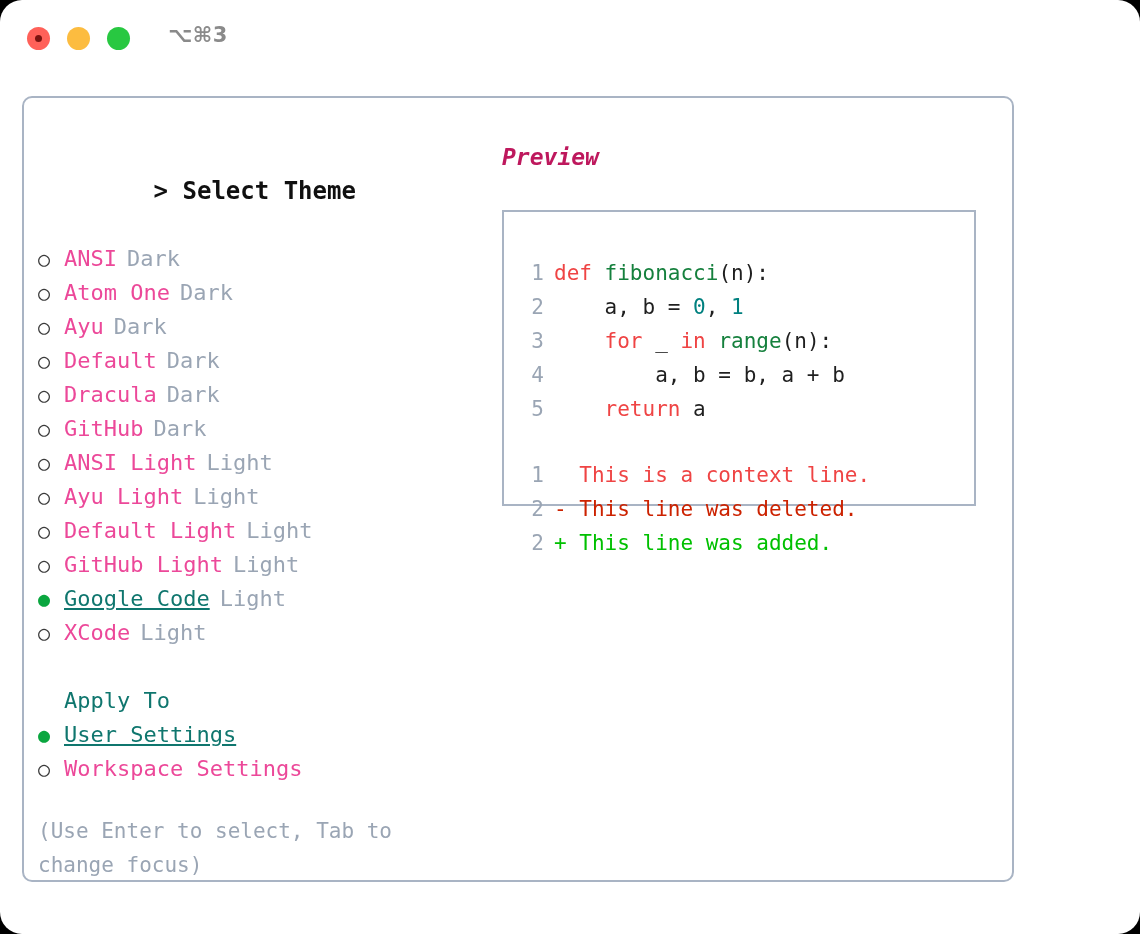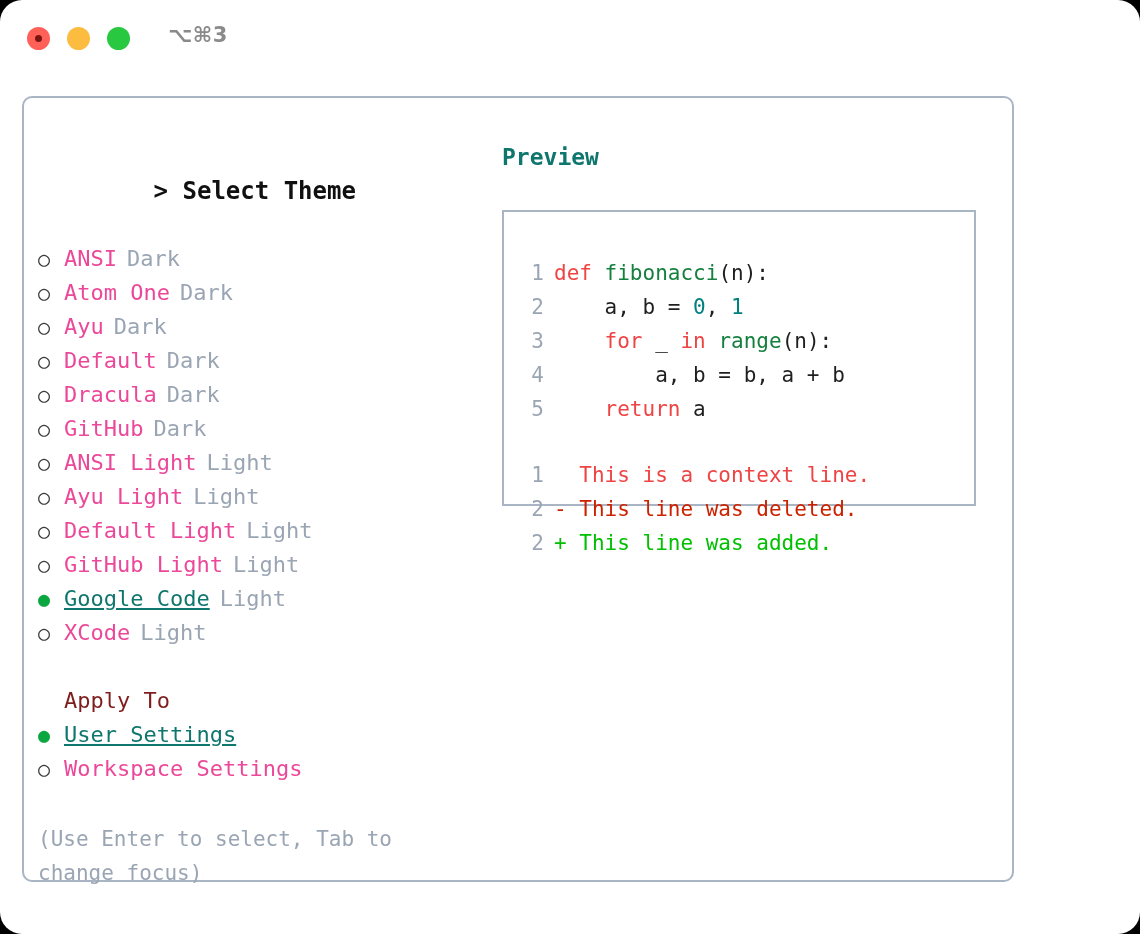--- a/index.html
+++ b/index.html
@@ -115,42 +115,43 @@
   .opt-row.selected .opt-bullet { color: #0aa63f; }
   .opt-label { color: #ec4899; }
   .opt-row.selected .opt-label { color: #0f766e; text-decoration: underline; }
   .opt-variant {
     color: #9aa5b4;
     margin-left: 10px;
   }
 
   .sub-head {
     font-size: 22px;
-    color: #7f1d1d;
+    color: #0f766e;
     line-height: 34px;
     padding-left: 26px;
     white-space: pre;
   }
 
   .spacer-row { height: 34px; }
 
   .hint {
-    margin-top: 36px;
+    margin-top: 28px;
     font-size: 21px;
     line-height: 34px;
     color: #9aa5b4;
     width: 410px;
   }
 
   
   .preview-title {
     font-size: 23px;
     font-weight: bold;
-    color: #0f766e;
-    line-height: 34px;
+    color: #be185d;
+    line-height: 34px;
+    font-style: italic;
   }
   .code-box {
     margin-top: 36px;
     width: 474px;
     height: 296px;
     border: 2px solid #a9b4c4;
     box-sizing: border-box;
     background: #ffffff;
     padding: 44px 0 0 14px;
   }

